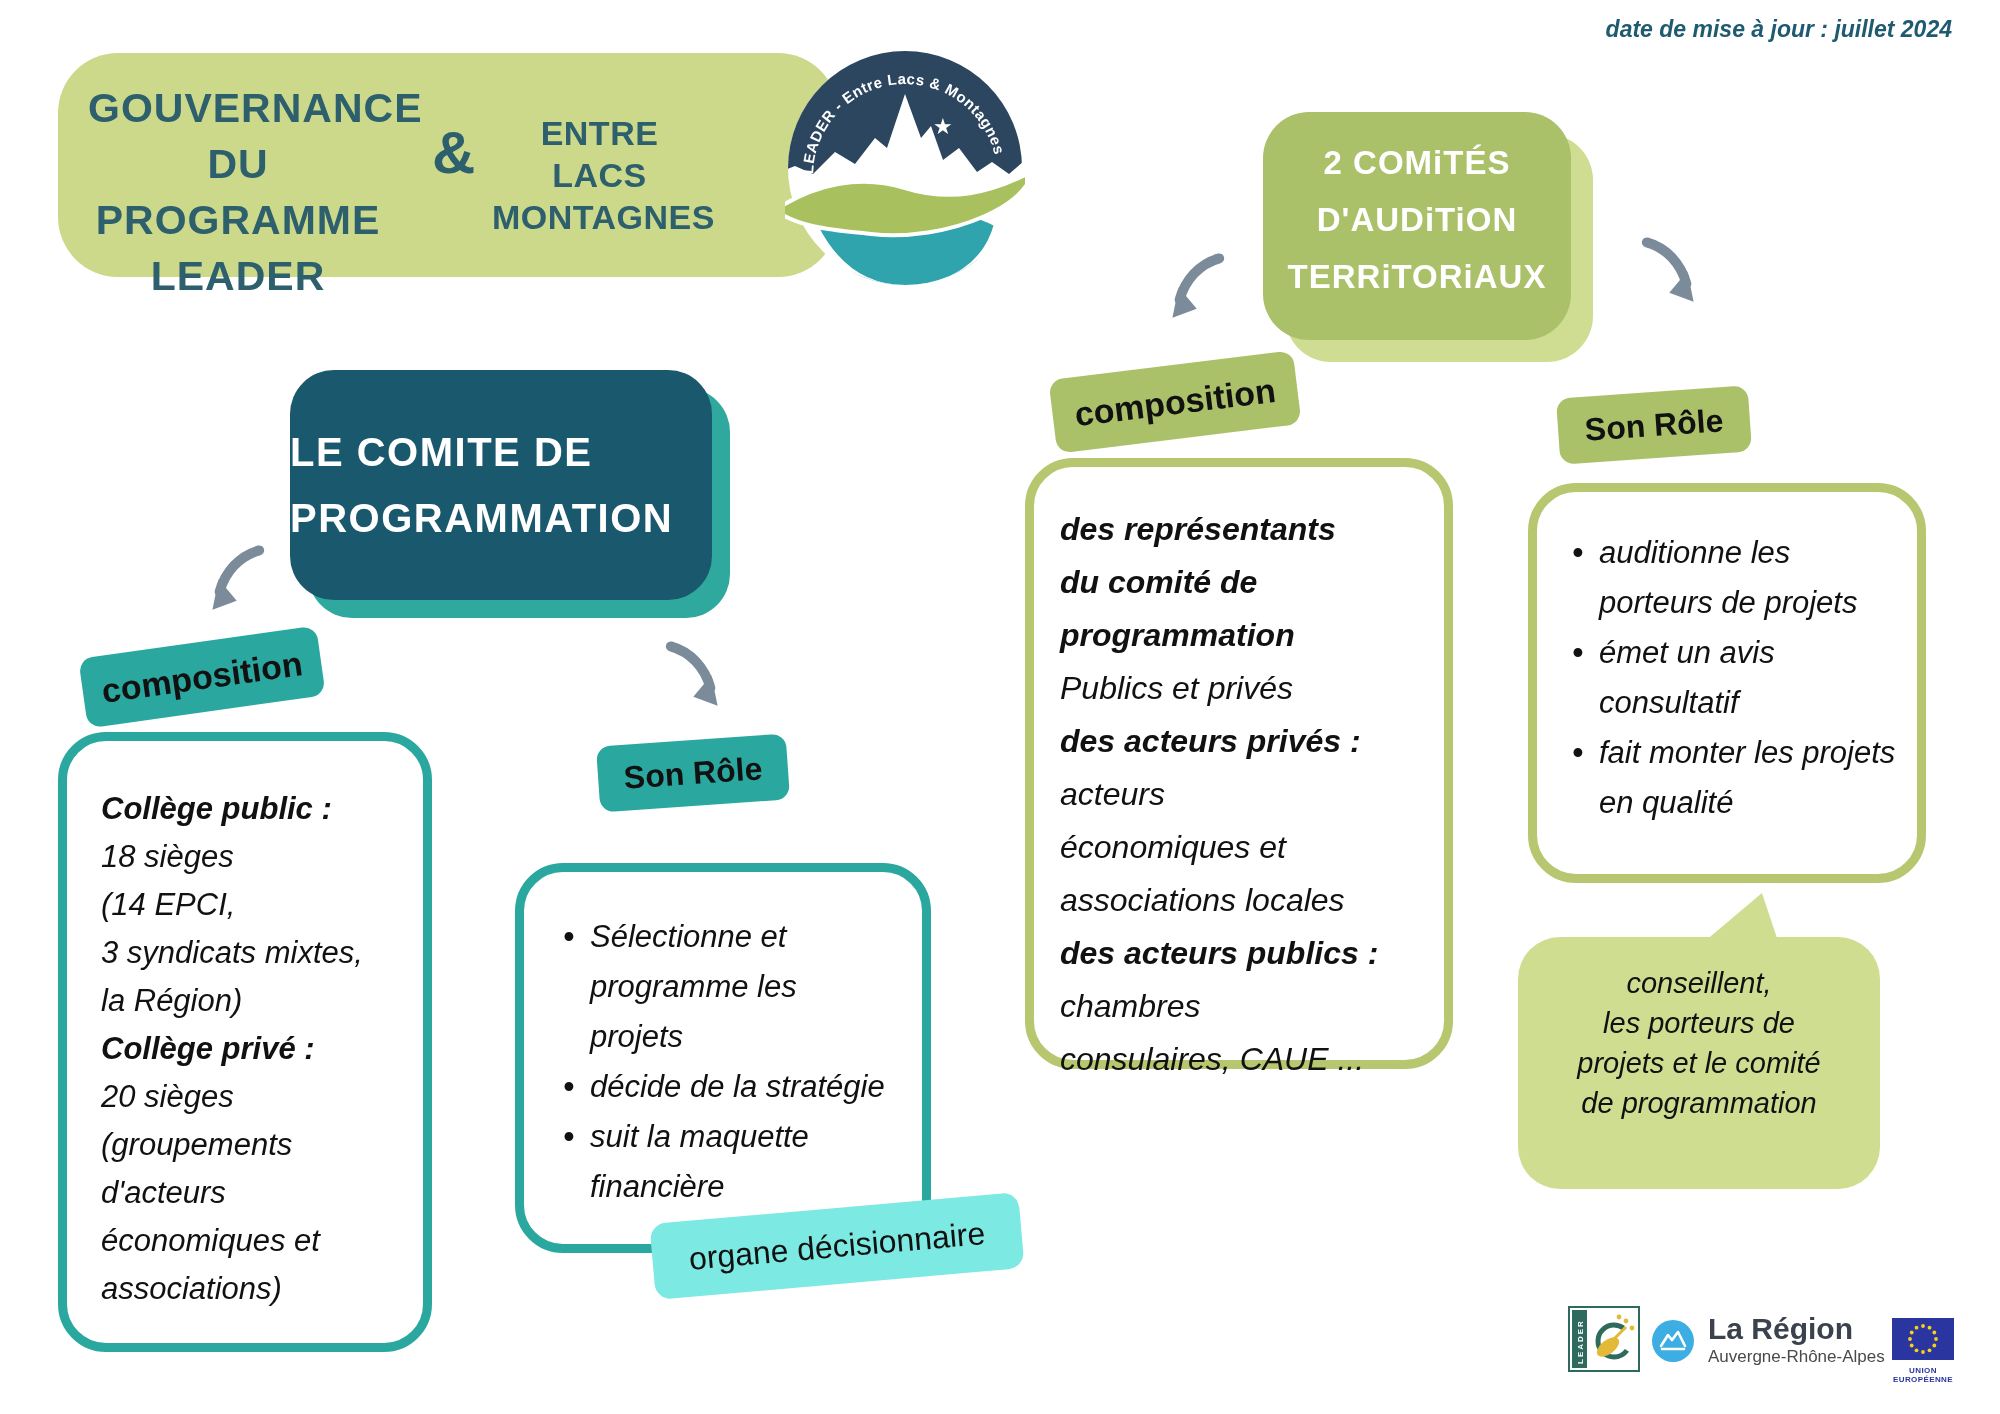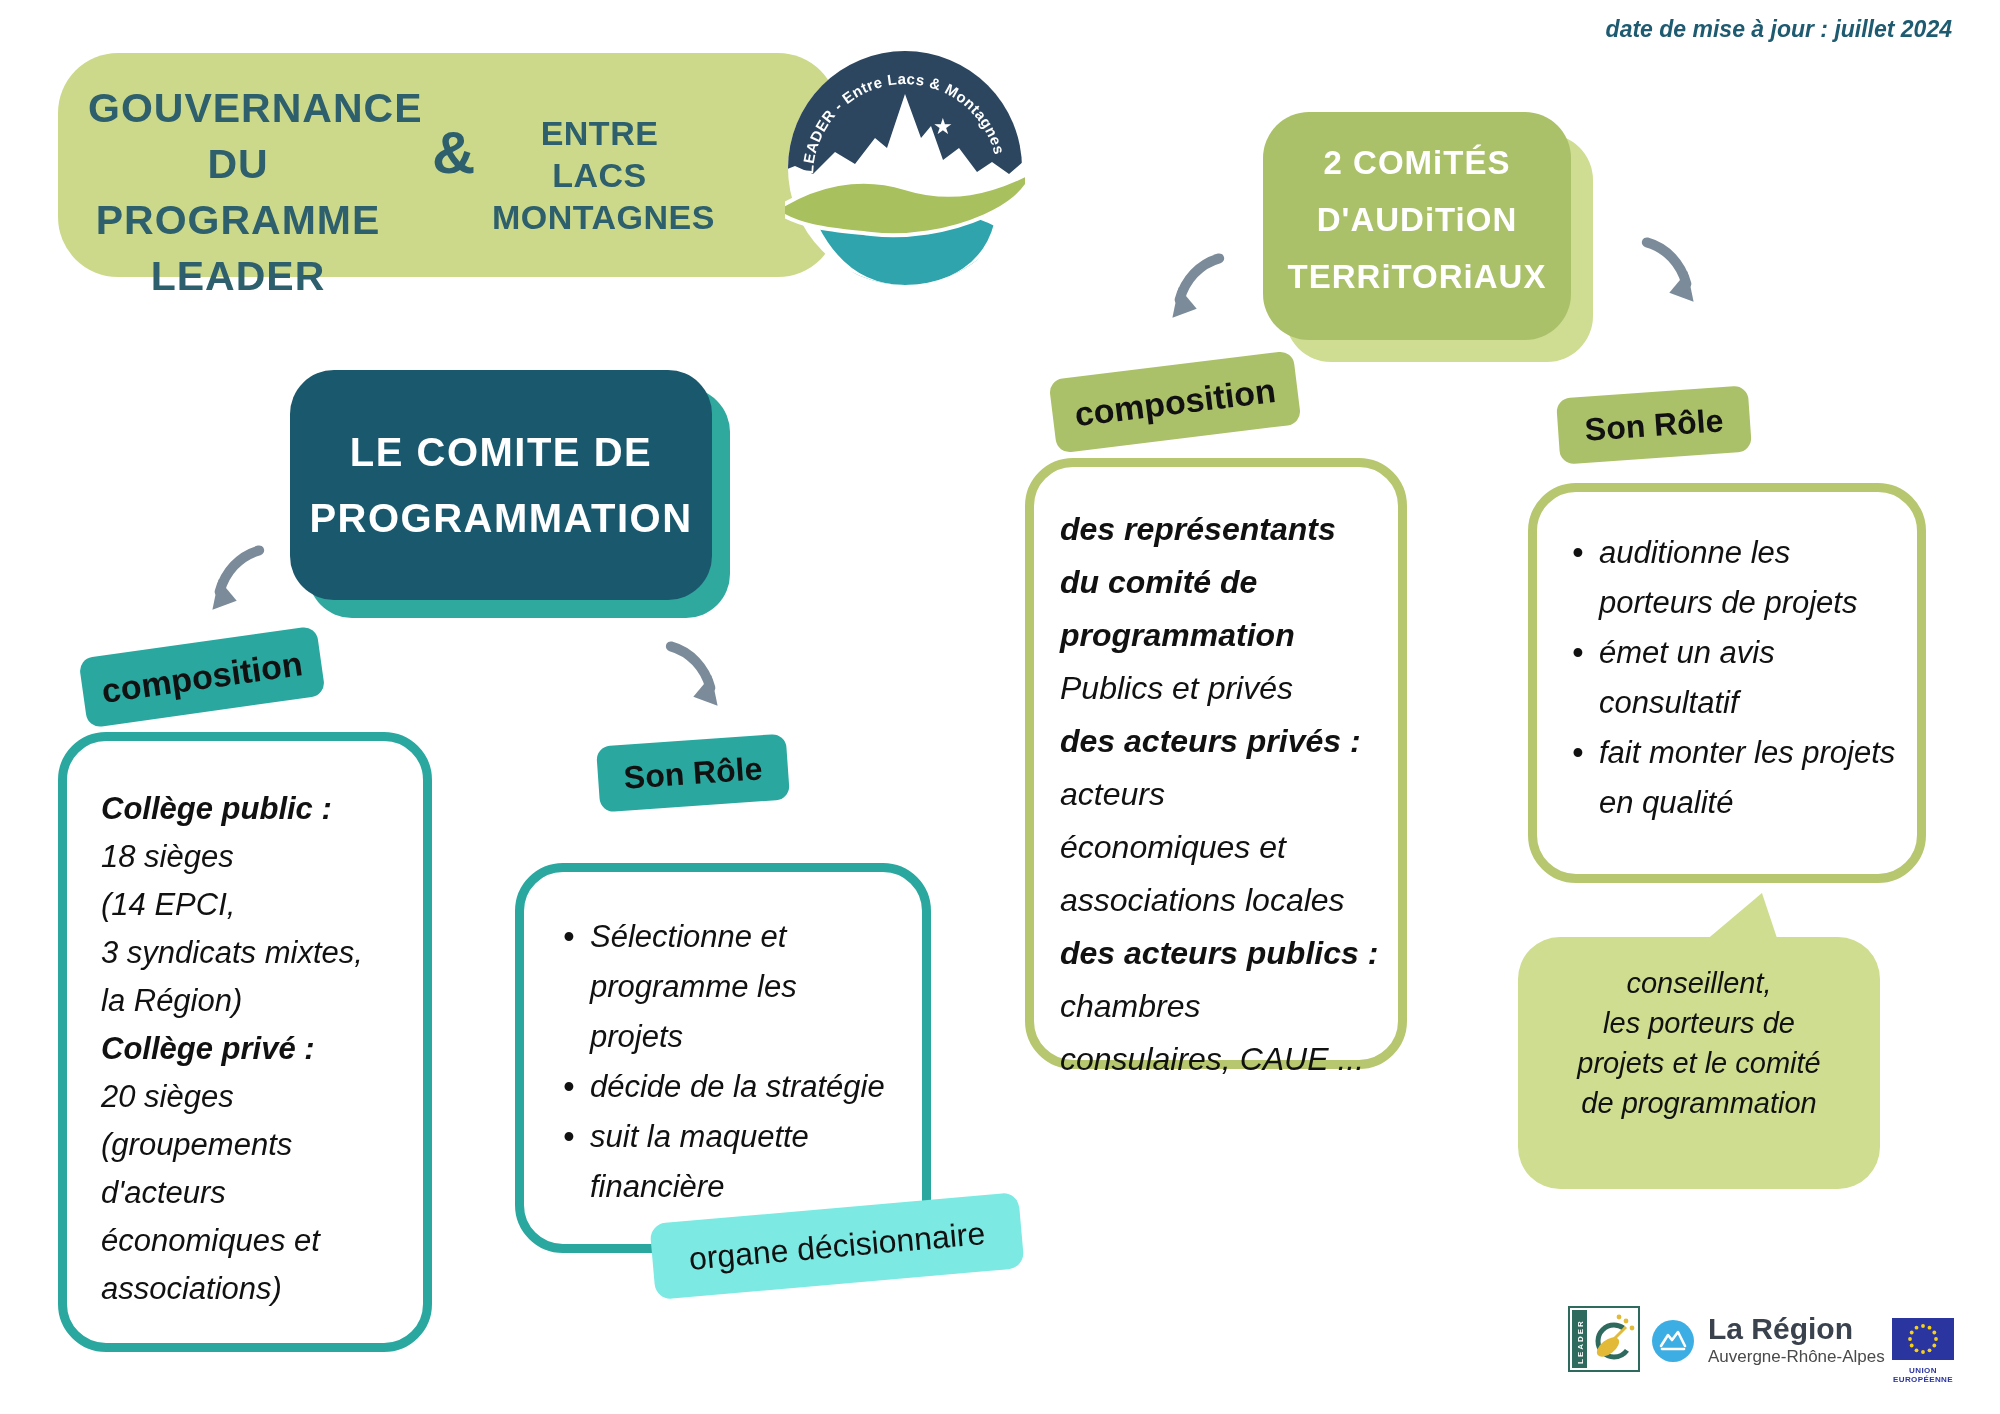--- a/index.html
+++ b/index.html
@@ -19,21 +19,21 @@
   .date-note{position:absolute;right:48px;top:16px;font-size:23px;font-style:italic;
     font-weight:bold;color:#1e5a70;}
 
   
   .comites-box{position:absolute;left:1263px;top:112px;width:308px;height:206px;
     background:#abc169;border-radius:46px;box-shadow:22px 22px 0 #cedd92;
     color:#ffffff;text-align:center;font-weight:bold;font-size:33px;line-height:57px;
     letter-spacing:1px;padding-top:22px;box-sizing:content-box;}
   .prog-box{position:absolute;left:290px;top:370px;width:422px;height:230px;
     background:#1a586d;border-radius:44px;box-shadow:18px 18px 0 #2fa89e;
-    color:#ffffff;text-align:center;font-weight:bold;font-size:40px;line-height:66px;
+    color:#ffffff;text-align:left;font-weight:bold;font-size:40px;line-height:66px;
     letter-spacing:1.5px;display:flex;flex-direction:column;justify-content:center;}
 
   
   .tag{position:absolute;color:#111;font-weight:bold;text-align:center;border-radius:14px;}
   .tag.teal{background:#2aa8a0;}
   .tag.olive{background:#abc169;}
   .tag-comp-left{left:82px;top:642px;width:240px;height:70px;font-size:34px;line-height:70px;transform:rotate(-8deg);}
   .tag-role-mid{left:598px;top:740px;width:190px;height:66px;font-size:32px;line-height:66px;transform:rotate(-4deg);}
   .tag-comp-right{left:1052px;top:365px;width:246px;height:74px;font-size:34px;line-height:74px;transform:rotate(-7deg);}
   .tag-role-right{left:1558px;top:392px;width:192px;height:66px;font-size:32px;line-height:66px;transform:rotate(-4deg);}
@@ -41,21 +41,21 @@
     background:#7ce9e2;transform:rotate(-5deg);font-weight:normal;border-radius:16px;}
 
   
   .wbox{position:absolute;background:#ffffff;border-radius:48px;box-sizing:border-box;
     font-size:31px;font-style:italic;color:#111;}
   .wbox .b{font-weight:bold;}
   .box-college{left:58px;top:732px;width:374px;height:620px;border:9px solid #2aa8a0;
     padding:44px 20px 0 34px;line-height:48px;}
   .box-role-mid{left:515px;top:863px;width:416px;height:390px;border:9px solid #2aa8a0;
     padding:40px 18px 0 24px;line-height:50px;}
-  .box-comp-right{left:1025px;top:458px;width:382px;height:611px;border:9px solid #b6c76f;
+  .box-comp-right{left:1025px;top:458px;width:428px;height:611px;border:9px solid #b6c76f;
     padding:36px 14px 0 26px;font-size:32px;line-height:53px;}
   .box-role-right{left:1528px;top:483px;width:398px;height:400px;border:9px solid #b6c76f;
     padding:36px 13px 0 20px;line-height:50px;}
 
   .bullet{display:flex;}
   .bullet::before{content:"\2022";font-style:normal;font-weight:bold;
     width:42px;flex:0 0 42px;text-align:center;}
 
   
   .bubble{position:absolute;left:1518px;top:937px;width:362px;height:252px;background:#cfdd90;

